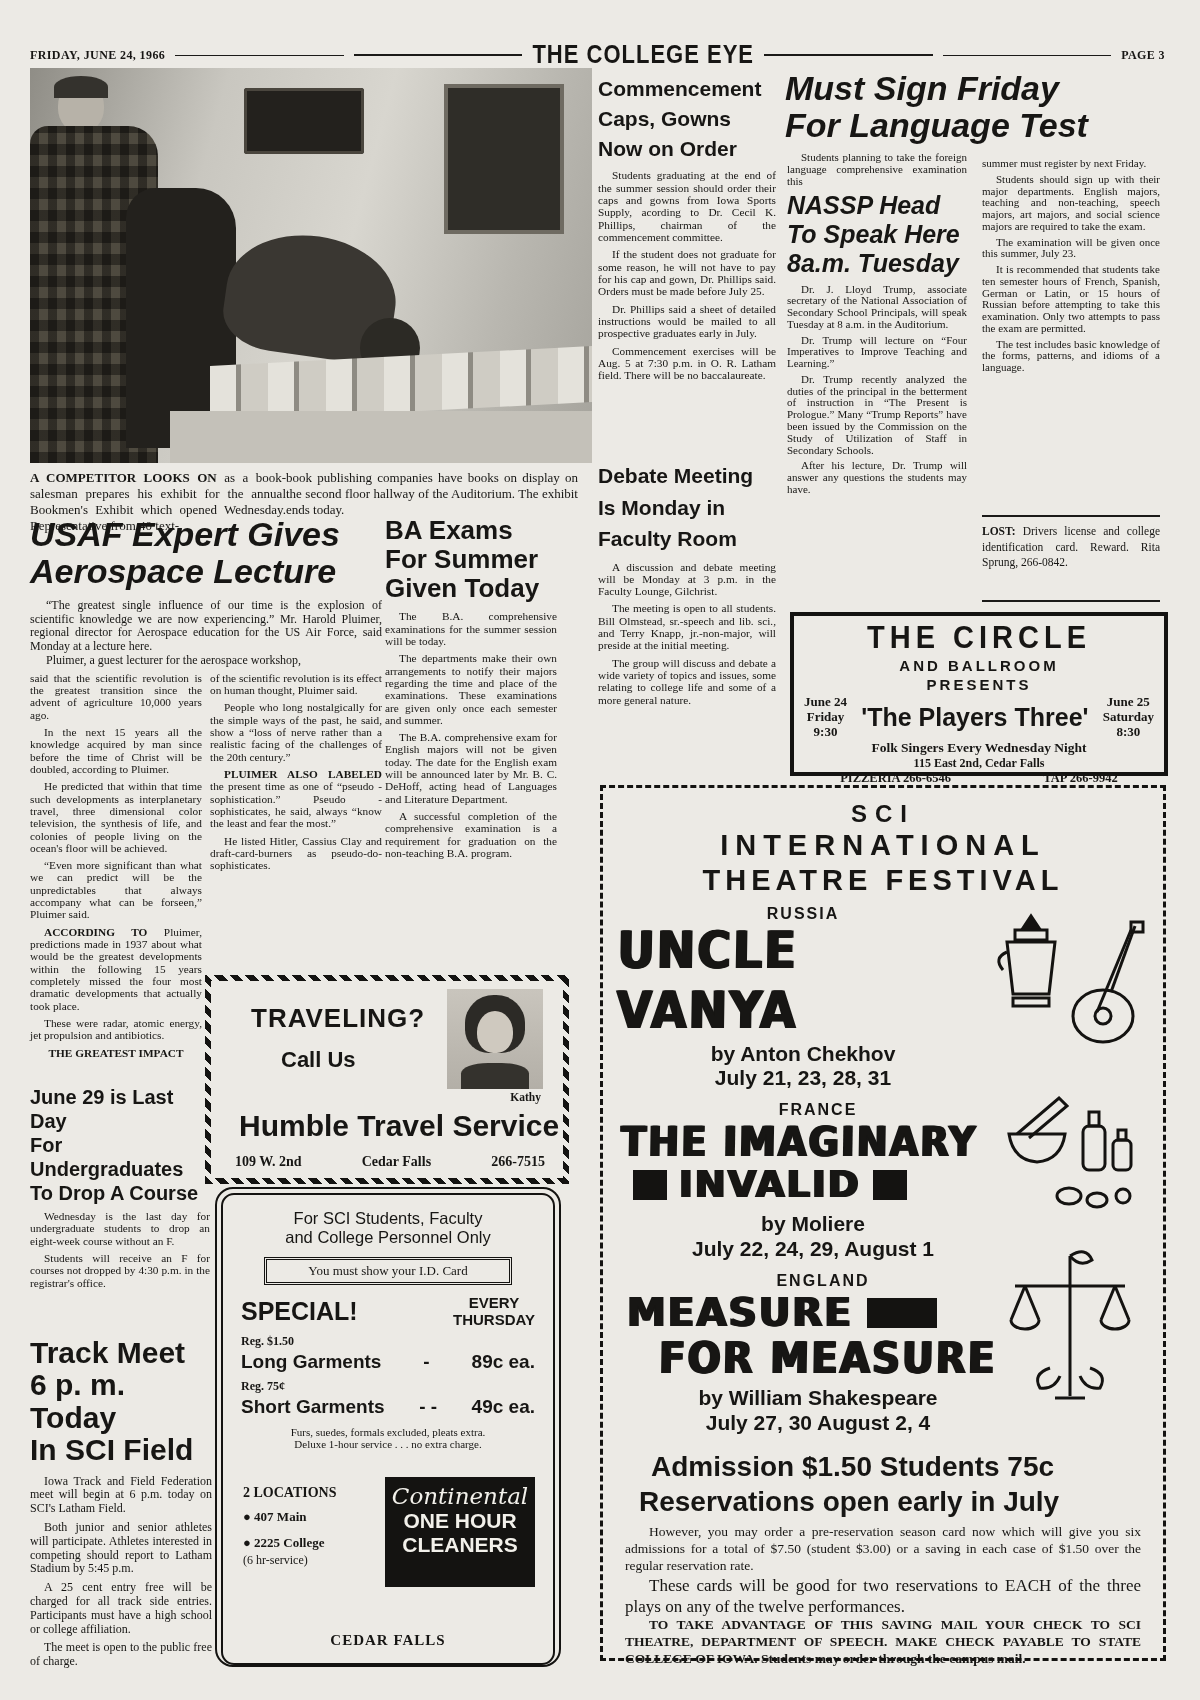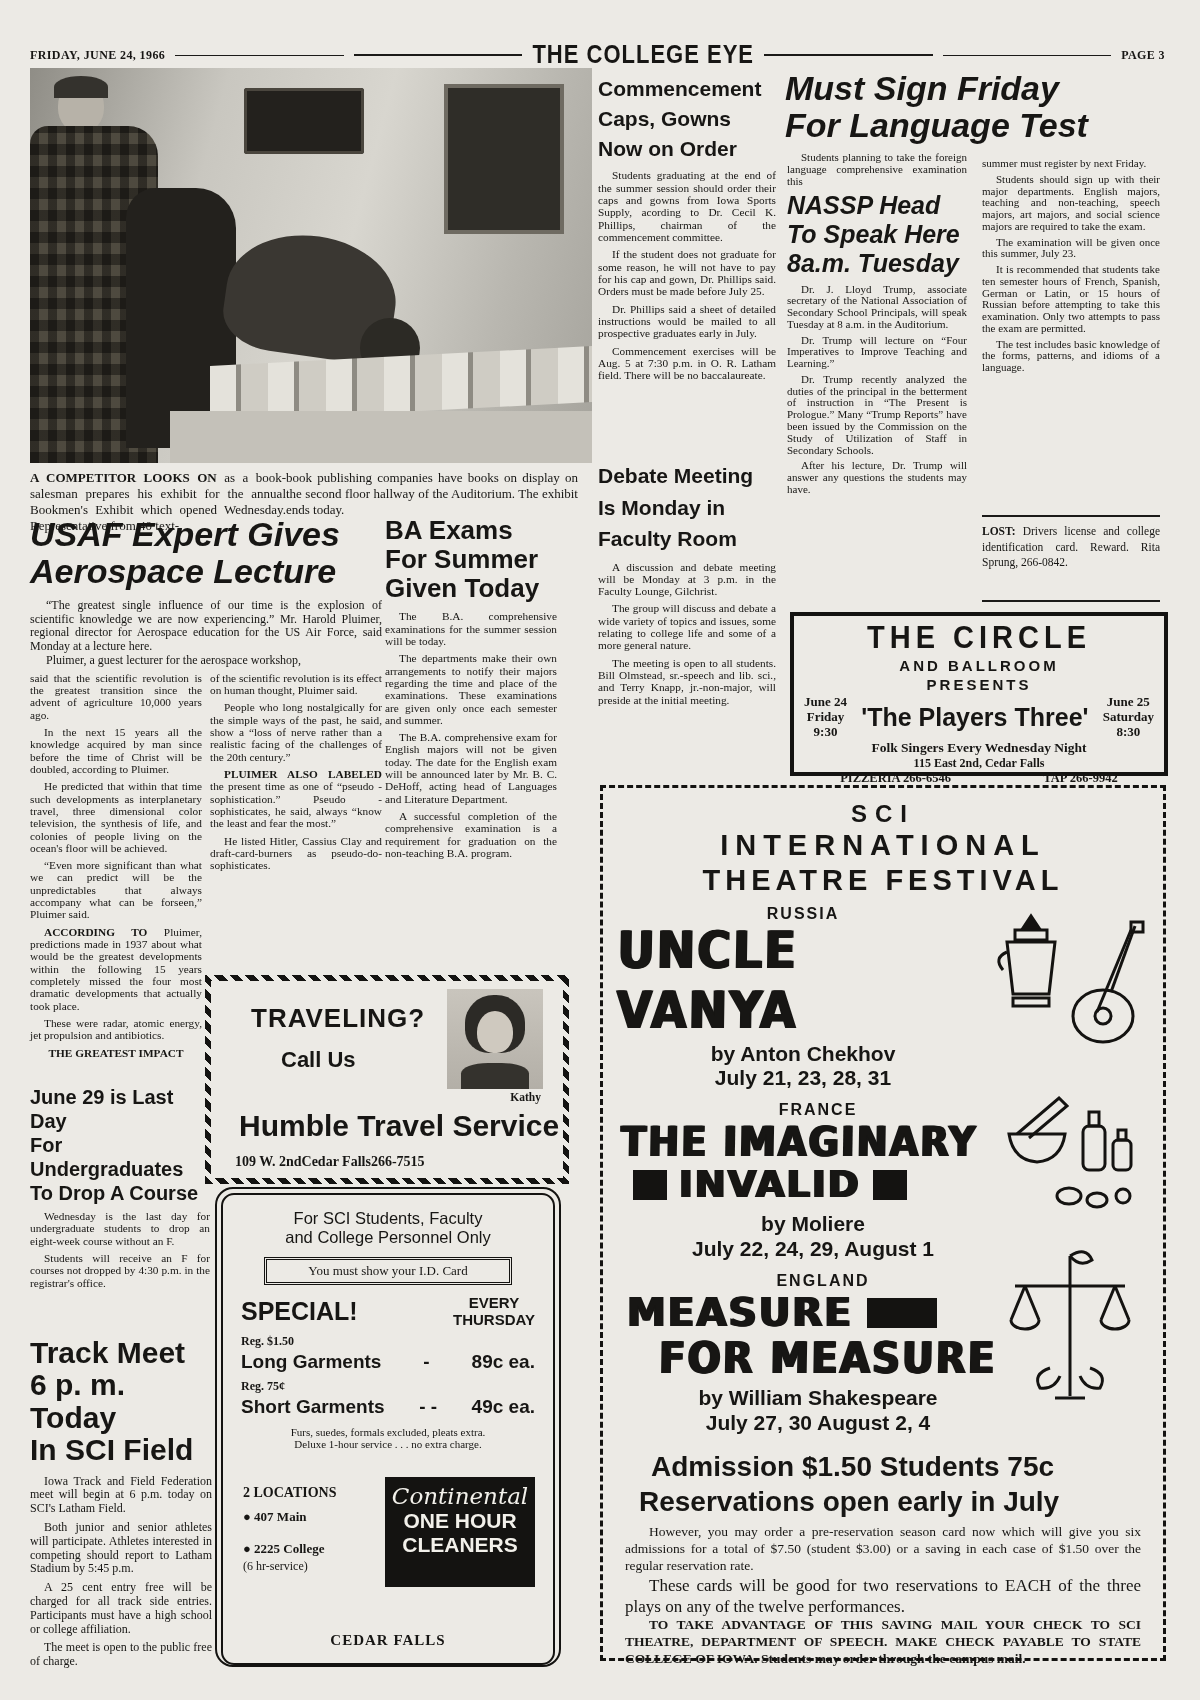--- a/index.html
+++ b/index.html
@@ -159,22 +159,22 @@
     <p class="ind">Commencement exercises will be Aug. 5 at 7:30 p.m. in O. R. Latham field. There will be no baccalaureate.</p>
   </div>
 
   <div class="abs body11" style="left:598px;top:460px;width:178px;">
     <div class="h-up" style="font-size:21px;line-height:1.5;">
       <div>Debate Meeting</div>
       <div>Is Monday in</div>
       <div>Faculty Room</div>
     </div>
     <p class="ind" style="margin-top:6px;">A discussion and debate meeting will be Monday at 3 p.m. in the Faculty Lounge, Gilchrist.</p>
+    <p class="ind">The meeting is open to all students. Bill Olmstead, sr.-speech and lib. sci., and Terry Knapp, jr.-non-major, will preside at the initial meeting.</p>
     <p class="ind">The group will discuss and debate a wide variety of topics and issues, some relating to college life and some of a more general nature.</p>
-    <p class="ind">The meeting is open to all students. Bill Olmstead, sr.-speech and lib. sci., and Terry Knapp, jr.-non-major, will preside at the initial meeting.</p>
   </div>
 
   <div class="abs h-it" style="left:785px;top:70px;width:390px;font-size:34px;">
     <div>Must Sign Friday</div>
     <div>For Language Test</div>
   </div>
 
   <div class="abs body11s" style="left:787px;top:152px;width:180px;">
     <p style="text-indent:14px;">Students planning to take the foreign language comprehensive examination this</p>
     <div class="h-it" style="font-size:25px;line-height:1.15;margin:4px 0 6px;">
@@ -228,21 +228,21 @@
   <div class="abs travel-ad" style="left:205px;top:975px;width:352px;height:197px;">
     <div class="travel-big" style="position:absolute;left:40px;top:22px;font-size:26px;letter-spacing:1px;">TRAVELING?</div>
     <div class="travel-big" style="position:absolute;left:70px;top:66px;font-size:22px;">Call Us</div>
     <div style="position:absolute;right:20px;top:8px;width:96px;height:100px;background:linear-gradient(180deg,#c9c5bd 0%,#b3afa7 100%);overflow:hidden;">
       <div style="position:absolute;left:18px;top:6px;width:60px;height:58px;background:#2c2a26;border-radius:48% 48% 40% 40%;"></div>
       <div style="position:absolute;left:30px;top:22px;width:36px;height:42px;background:#cfc9bf;border-radius:50% 50% 45% 45%;"></div>
       <div style="position:absolute;left:14px;bottom:0;width:68px;height:26px;background:#34322d;border-radius:40% 40% 0 0;"></div>
     </div>
     <div class="bold" style="position:absolute;right:22px;top:110px;font-size:11.5px;">Kathy</div>
     <div class="travel-big" style="position:absolute;left:28px;top:128px;font-size:30px;">Humble Travel Service</div>
-    <div class="bold" style="position:absolute;left:24px;right:18px;bottom:8px;display:flex;font-size:14px;">
+    <div class="bold" style="position:absolute;left:24px;right:18px;bottom:8px;display:flex;justify-content:space-between;font-size:14px;">
       <span>109 W. 2nd</span>
       <span>Cedar Falls</span>
       <span>266-7515</span>
     </div>
   </div>
 
   <div class="abs clean-outer" style="left:215px;top:1187px;width:334px;height:468px;">
     <div class="clean-inner">
       <div class="tcenter" style="font-family:'Liberation Sans',sans-serif;font-size:16.5px;margin-top:14px;">For SCI Students, Faculty</div>
       <div class="tcenter" style="font-family:'Liberation Sans',sans-serif;font-size:16.5px;">and College Personnel Only</div>
@@ -264,21 +264,21 @@
       <div class="travel-big" style="display:flex;justify-content:space-between;font-size:19px;padding:2px 18px 0;">
         <span>Short Garments</span>
         <span>- -</span>
         <span>49c ea.</span>
       </div>
       <div class="tcenter" style="font-size:11px;margin-top:8px;">Furs, suedes, formals excluded, pleats extra.</div>
       <div class="tcenter" style="font-size:11px;">Deluxe 1-hour service . . . no extra charge.</div>
       <div style="position:absolute;left:20px;top:290px;width:130px;">
         <div class="bold" style="font-size:14px;">2 LOCATIONS</div>
         <div style="font-size:13px;font-weight:bold;margin-top:8px;"><span>●</span> <span>407 Main</span></div>
-        <div style="font-size:13px;font-weight:bold;margin-top:16px;"><span>●</span> <span>2225 College</span></div>
+        <div style="font-size:13px;font-weight:bold;margin-top:10px;"><span>●</span> <span>2225 College</span></div>
         <div style="font-size:12px;margin-top:2px;">(6 hr-service)</div>
       </div>
       <div style="position:absolute;right:18px;top:282px;width:150px;height:110px;background:#141311;color:#f2f0ea;text-align:center;">
         <div style="font-family:'DejaVu Serif',serif;font-style:italic;font-size:23px;padding-top:6px;">Continental</div>
         <div class="travel-big" style="font-size:21px;line-height:1.15;">ONE HOUR</div>
         <div class="travel-big" style="font-size:21px;line-height:1.15;">CLEANERS</div>
       </div>
       <div class="bold tcenter" style="position:absolute;left:0;right:0;bottom:14px;font-size:15px;letter-spacing:1px;">CEDAR FALLS</div>
     </div>
   </div>

